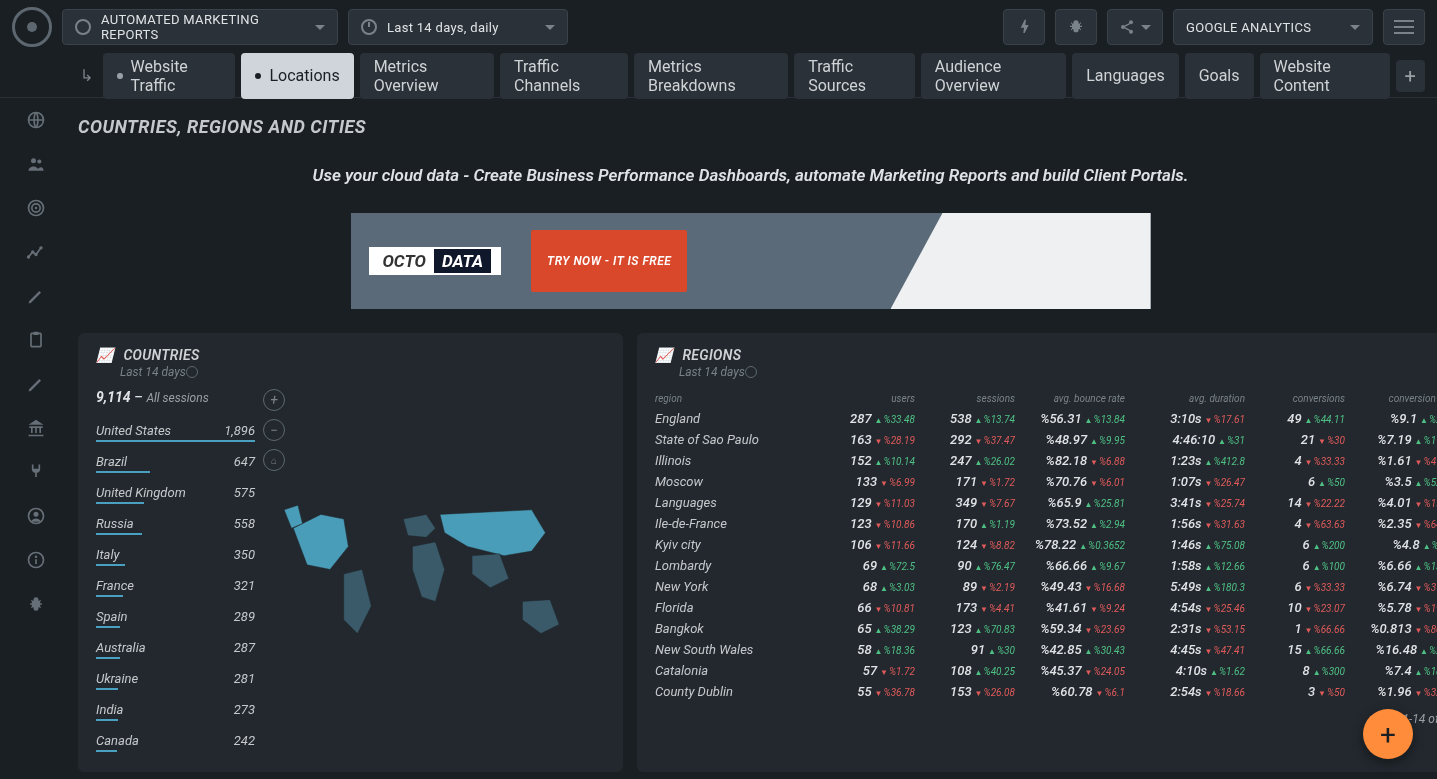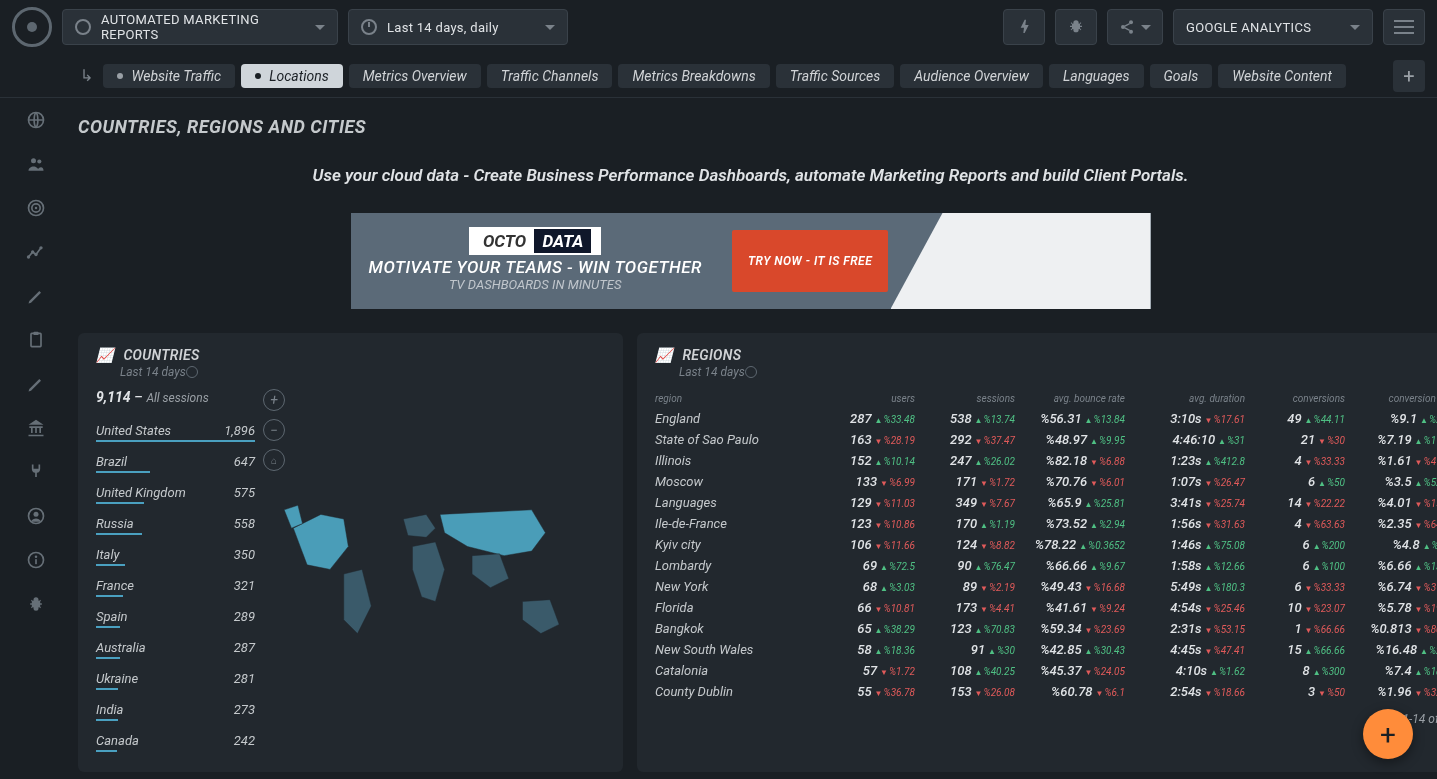--- a/index.html
+++ b/index.html
@@ -16,21 +16,21 @@
 .icon-globe,.icon-clock { width:16px; height:16px; border:2px solid #7a828a; border-radius:50%; position:relative; }
 .icon-clock::after { content:""; position:absolute; width:2px; height:5px; background:#7a828a; left:5px; top:1px; }
 .spacer { flex:1; }
 .iconbtn { width:42px; height:36px; background:#2a3138; border:1px solid #3a424a; border-radius:4px; display:flex; align-items:center; justify-content:center; cursor:pointer; }
 .iconbtn svg { width:16px; height:16px; fill:#7a828a; }
 .menu-icon { width:20px; height:14px; display:flex; flex-direction:column; justify-content:space-between; }
 .menu-icon span { height:2px; background:#7a828a; }
 
 .tabbar { height:44px; display:flex; align-items:center; padding-left:80px; gap:6px; background:#1a1f24; border-bottom:1px solid #2a3138;}
 .route-icon { color:#7a828a; margin-right:4px; font-size:16px; }
-.tab { background:#2a3138; padding:4px 14px; border-radius:4px; cursor:pointer; font-size:14px; color:#d0d3d6; display:flex; align-items:center; gap:8px;font-style:italic; }
+.tab { background:#2a3138; padding:4px 14px; border-radius:4px; cursor:pointer; font-size:16px; color:#d0d3d6; display:flex; align-items:center; gap:8px; }
 .tab.dot::before { content:""; width:6px; height:6px; background:#9aa0a6; border-radius:50%; }
 .tab.active { background:#cfd5da; color:#1a1f24; }
 .tab.active::before { background:#1a1f24; }
 .tab-add { width:32px; height:32px; background:#2a3138; border-radius:4px; display:flex; align-items:center; justify-content:center; cursor:pointer; font-size:20px; color:#9aa0a6; margin-left:auto; margin-right:12px;}
 
 .main { display:flex; height:681px;font-style:italic; }
 .sidebar { width:72px; background:#1a1f24; display:flex; flex-direction:column; padding-top:12px; gap:24px; align-items:center; }
 .sidebar svg { width:20px; height:20px; fill:#666f77; cursor:pointer; }
 
 .content { flex:1; overflow:auto; padding:0 14px 14px 6px; }
@@ -204,24 +204,20 @@
   </div>
 
   <div class="content">
     <div class="page-title">COUNTRIES, REGIONS AND CITIES</div>
 
     <div class="promo">
       <div class="promo-text">Use your cloud data - Create Business Performance Dashboards, automate Marketing Reports and build Client Portals.</div>
       <div class="promo-banner">
         <div>
           <span class="octo"><span style="background:none;color:#333;padding:0;">OCTO</span> <span>DATA</span></span>
-          <div class="lines">
-            <div class="l1">MOTIVATE YOUR TEAMS - WIN TOGETHER</div>
-            <div class="l2">TV DASHBOARDS IN MINUTES</div>
-          </div>
         </div>
         <div class="try">TRY NOW - IT IS FREE</div>
         <div class="white"></div>
       </div>
     </div>
 
     <div class="panels">
       <div class="panel countries">
         <div class="panel-head">
           <span class="chart-icon">📈</span>

